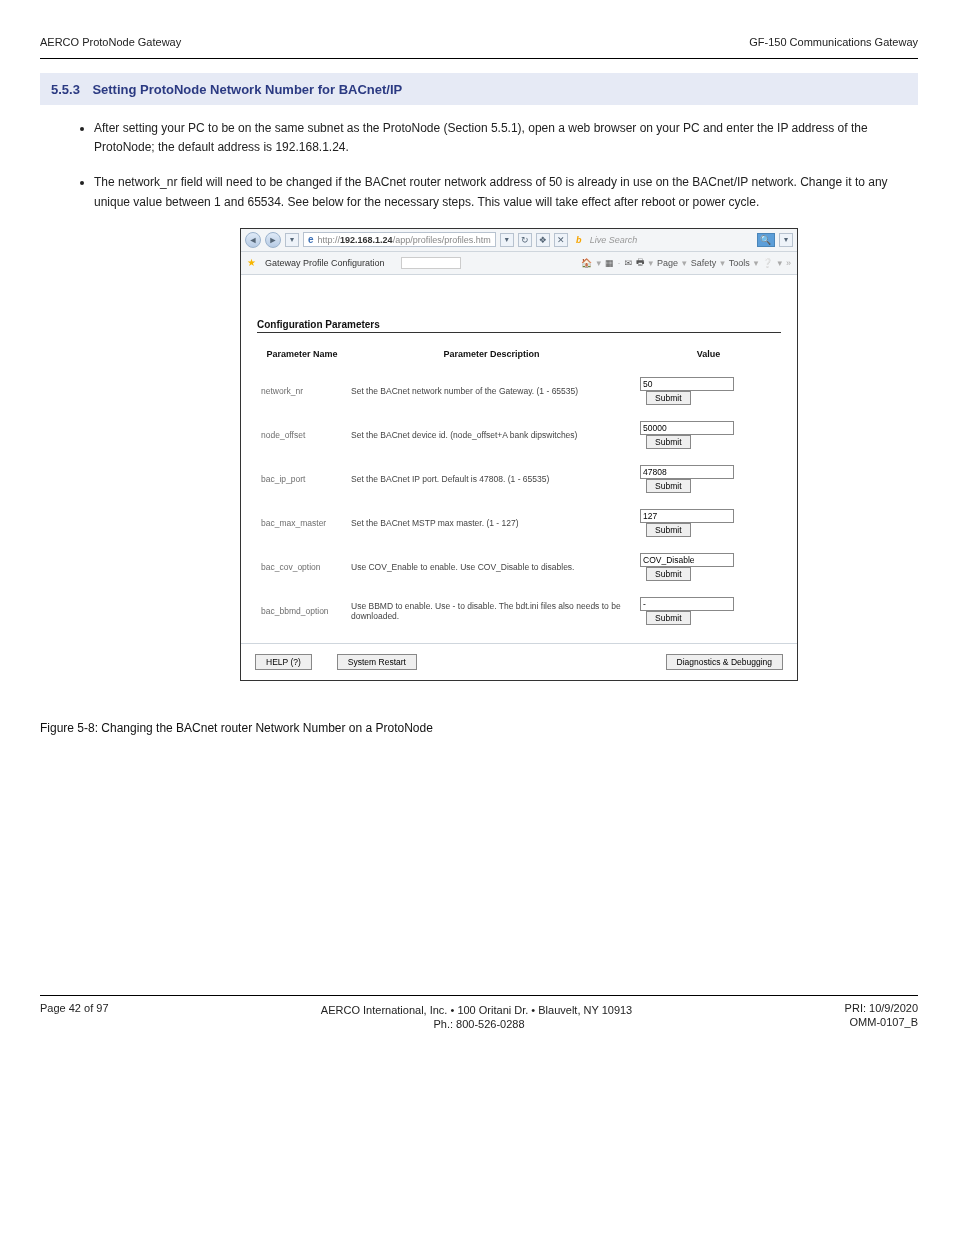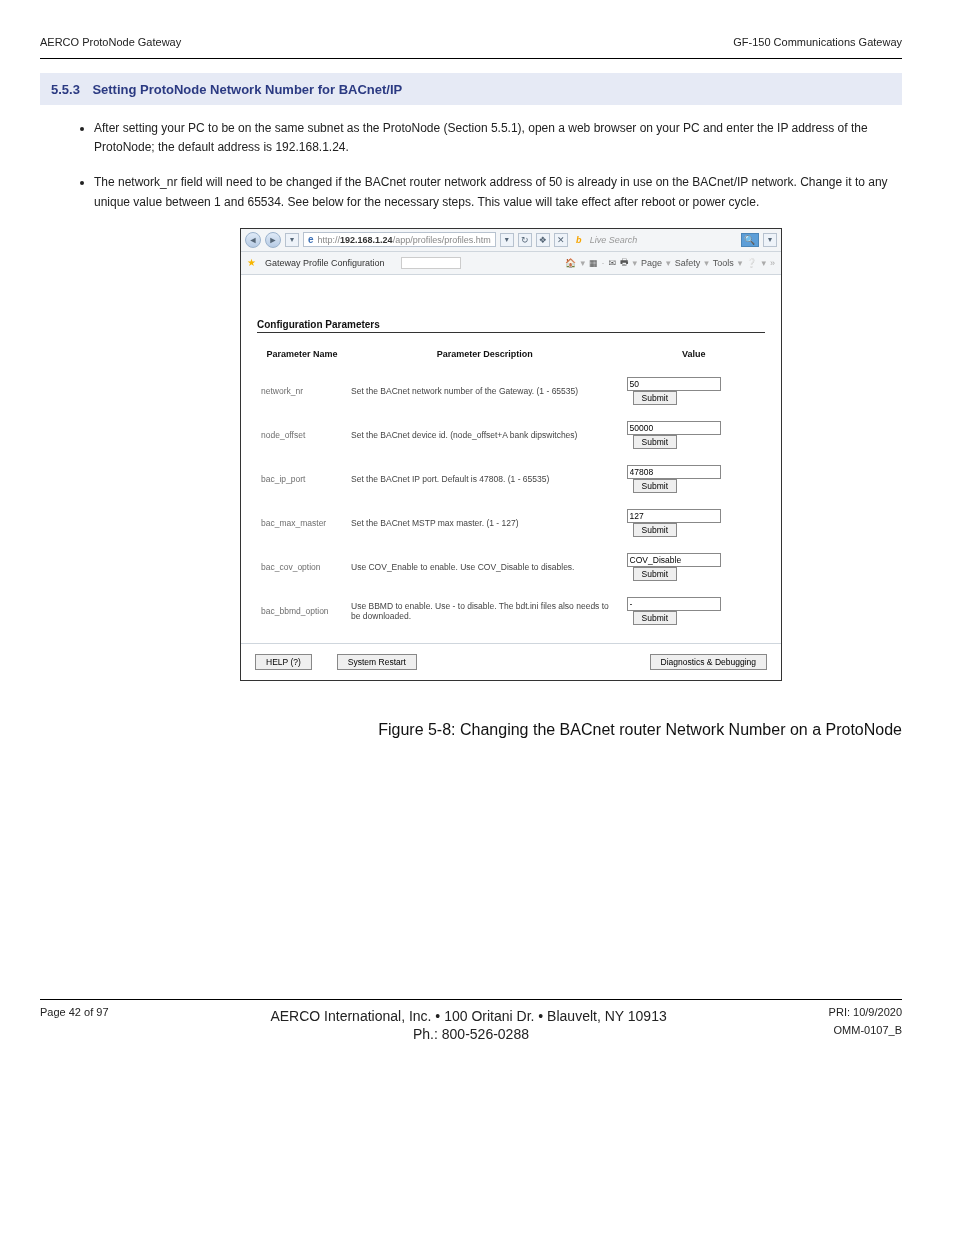--- a/index.html
+++ b/index.html
@@ -1,17 +1,17 @@
 <!DOCTYPE html>
 <html><head>
 <meta charset="utf-8">
 <style>
   * { box-sizing: border-box; margin: 0; padding: 0; }
   html, body { width: 954px; background: #fff; font-family: Arial, Helvetica, sans-serif; color: #111; }
-  .page { padding: 36px 52px 20px 40px; }
+  .page { padding: 36px 36px 20px 40px; }
   .hdr-top { display: flex; justify-content: space-between; font-size: 11px; color: #222; margin-bottom: 10px; }
   .hairline { border-top: 1.5px solid #000; margin-bottom: 14px; }
 
   .blue-bar { background: #e6eaf5; border: 1px solid #e6eaf5; padding: 6px 10px; margin: 8px 0 14px 0; }
   .blue-bar .n { color: #2b3a82; font-weight: bold; font-size: 13px; }
   .blue-bar .t { color: #2b3a82; font-weight: bold; font-size: 13px; margin-left: 8px; }
 
   ul.bullets { list-style: disc; padding-left: 54px; margin: 0 0 16px 0; font-size: 12px; line-height: 1.6; color: #222; }
   ul.bullets li { margin-bottom: 16px; }
 
@@ -44,26 +44,26 @@
   table.cfg { width:100%; border-collapse:collapse; font-size:8.5px; }
   table.cfg th { text-align:center; font-weight:bold; font-size:9px; padding:6px 4px 10px 4px; color:#111; }
   table.cfg td { padding:8px 4px; color:#444; vertical-align:middle; }
   table.cfg td.pn { color:#6e6e6e; width:90px; }
   table.cfg input[type=text] { width:94px; font-size:8.5px; padding:1px 2px; border:1px solid #888; }
   table.cfg button.sb { font-size:8.5px; padding:1px 8px; border:1px solid #888; background:#efefef; margin-left:6px; cursor:pointer; }
   .btn-row { display:flex; align-items:center; gap:25px; padding:10px 14px; border-top:1px solid #cfd6dd; background:#fff; }
   .btn { font-size:8.5px; padding:2px 10px; border:1px solid #888; background:#efefef; cursor:pointer; }
   .btn-row .right { margin-left:auto; }
 
-  .fig-cap { text-align:right; font-size:16px; margin: 20px 0 40px 0; }
+  .fig-cap { text-align:left; font-size:12px; margin: 20px 0 40px 0; }
 
   .footer { margin-top:260px; }
   .footer .hairline { margin-bottom:6px; }
   .footer-row { display:flex; justify-content:space-between; font-size:11px; color:#222; }
-  .footer-ctr { text-align:center; font-size:14px; margin-top:2px; color:#222; }
+  .footer-ctr { text-align:center; font-size:11px; margin-top:2px; color:#222; }
 </style>
 </head>
 <body>
 
 <div class="page">
 
   <div class="hdr-top">
     <div>AERCO ProtoNode Gateway</div>
     <div>GF-150 Communications Gateway</div>
   </div>

